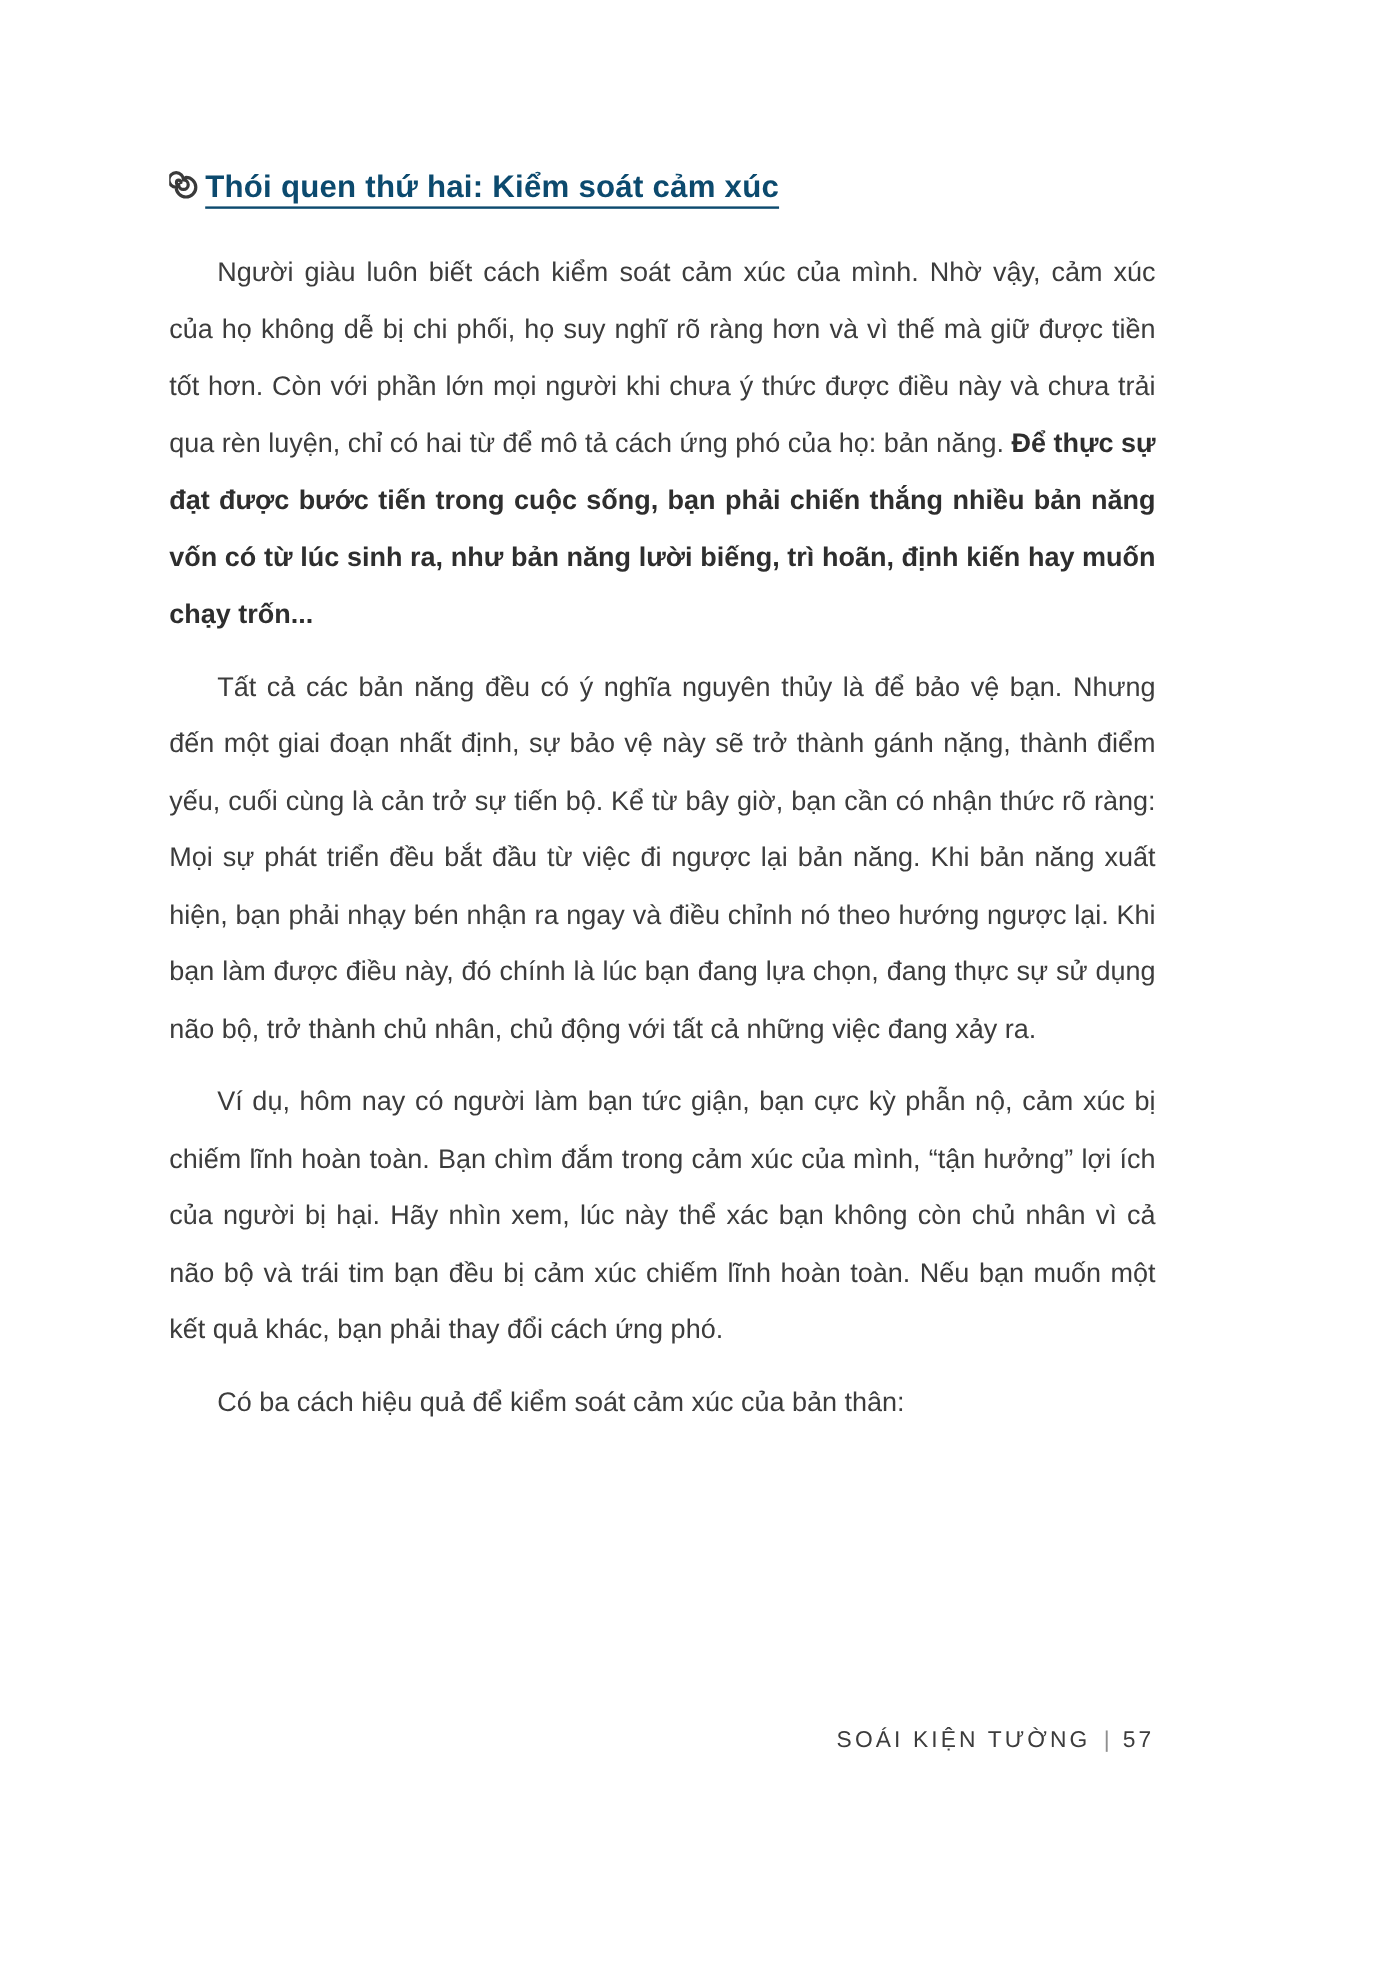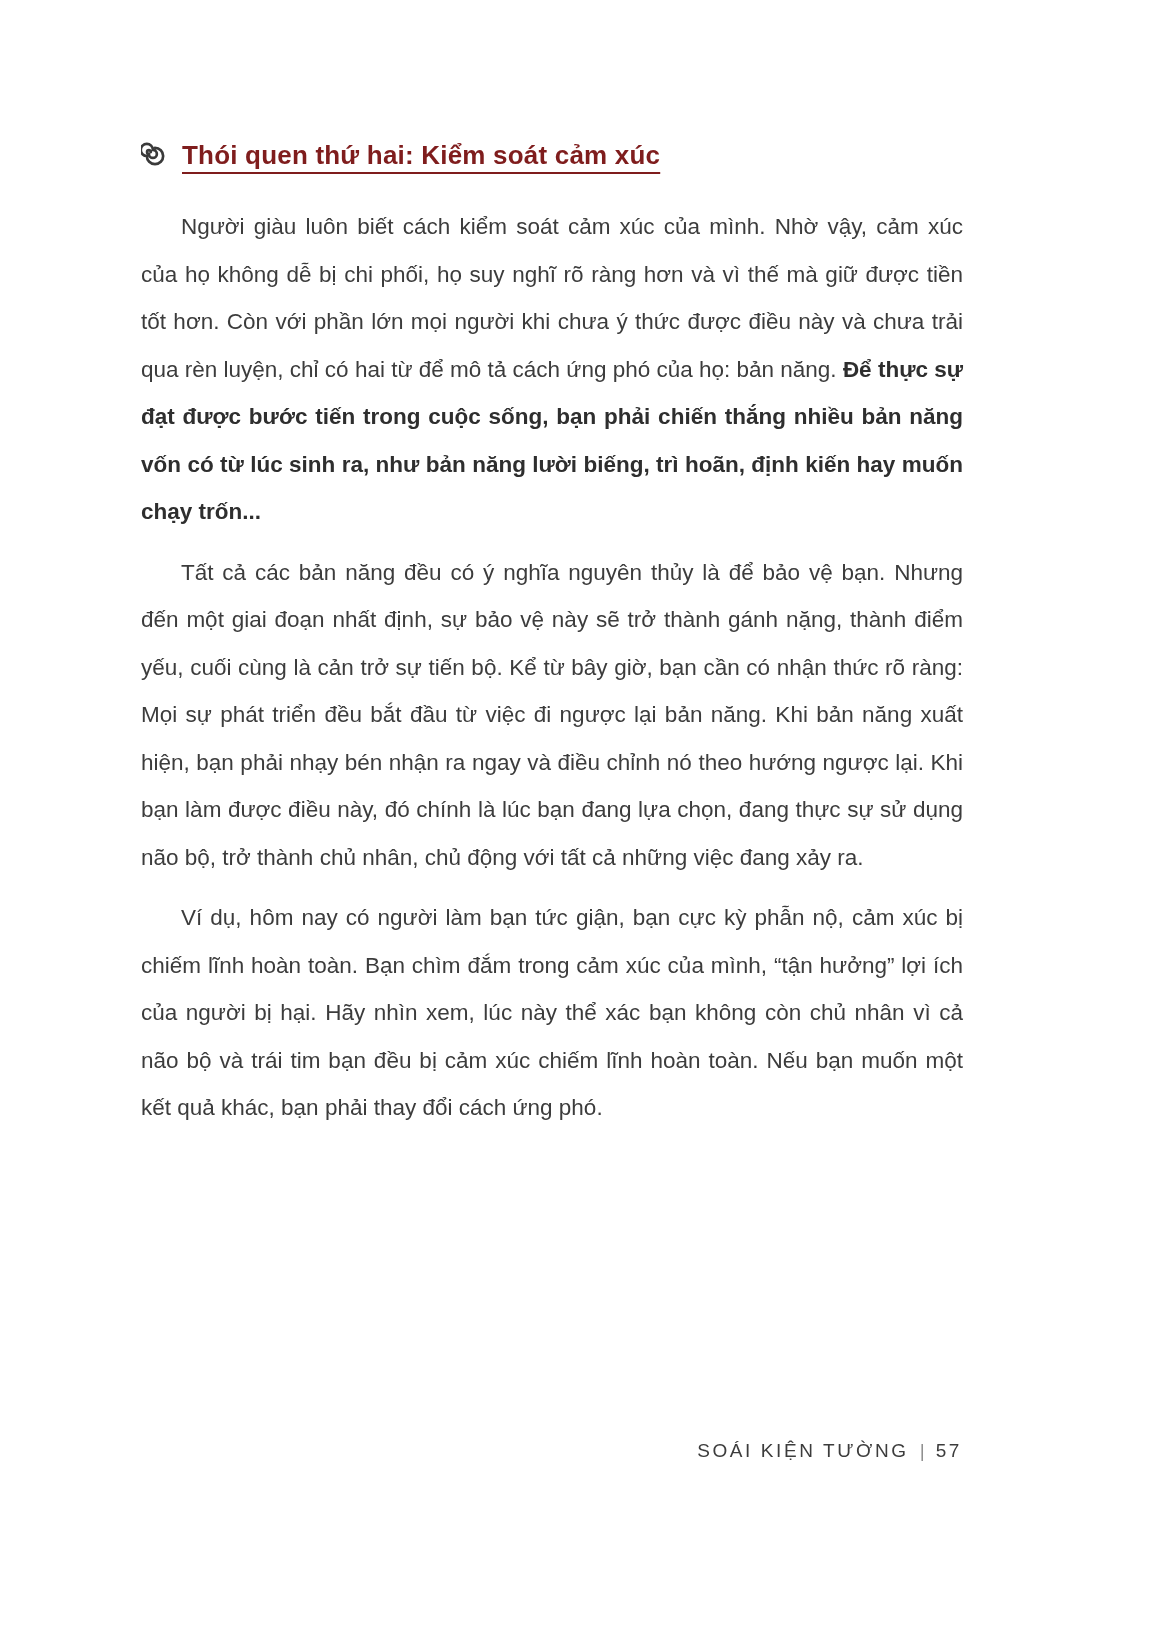--- a/index.html
+++ b/index.html
@@ -18,25 +18,25 @@
   }
   .content {
     position: absolute;
     left: 141px;
     top: 140px;
     width: 822px;
   }
   .heading {
     display: flex;
     align-items: center;
-    gap: 13px;
+    gap: 2px;
     margin: 0 0 32px 0;
     font-size: 26px;
     font-weight: 700;
-    color: #7f1d1d;
+    color: #0c4a6e;
   }
   .heading-icon {
     flex: 0 0 auto;
     width: 28px;
     height: 28px;
     display: inline-flex;
     align-items: center;
     justify-content: center;
   }
   .heading-text {
@@ -93,20 +93,21 @@
       <span class="heading-text">Thói quen thứ hai: Kiểm soát cảm xúc</span>
     </h1>
 
     <div class="body-text">
       <p><span>Người giàu luôn biết cách kiểm soát cảm xúc của mình. Nhờ vậy, cảm xúc của họ không dễ bị chi phối, họ suy nghĩ rõ ràng hơn và vì thế mà giữ được tiền tốt hơn. Còn với phần lớn mọi người khi chưa ý thức được điều này và chưa trải qua rèn luyện, chỉ có hai từ để mô tả cách ứng phó của họ: bản năng. </span><strong>Để thực sự đạt được bước tiến trong cuộc sống, bạn phải chiến thắng nhiều bản năng vốn có từ lúc sinh ra, như bản năng lười biếng, trì hoãn, định kiến hay muốn chạy trốn...</strong></p>
 
       <p>Tất cả các bản năng đều có ý nghĩa nguyên thủy là để bảo vệ bạn. Nhưng đến một giai đoạn nhất định, sự bảo vệ này sẽ trở thành gánh nặng, thành điểm yếu, cuối cùng là cản trở sự tiến bộ. Kể từ bây giờ, bạn cần có nhận thức rõ ràng: Mọi sự phát triển đều bắt đầu từ việc đi ngược lại bản năng. Khi bản năng xuất hiện, bạn phải nhạy bén nhận ra ngay và điều chỉnh nó theo hướng ngược lại. Khi bạn làm được điều này, đó chính là lúc bạn đang lựa chọn, đang thực sự sử dụng não bộ, trở thành chủ nhân, chủ động với tất cả những việc đang xảy ra.</p>
 
       <p>Ví dụ, hôm nay có người làm bạn tức giận, bạn cực kỳ phẫn nộ, cảm xúc bị chiếm lĩnh hoàn toàn. Bạn chìm đắm trong cảm xúc của mình, “tận hưởng” lợi ích của người bị hại. Hãy nhìn xem, lúc này thể xác bạn không còn chủ nhân vì cả não bộ và trái tim bạn đều bị cảm xúc chiếm lĩnh hoàn toàn. Nếu bạn muốn một kết quả khác, bạn phải thay đổi cách ứng phó.</p>
 
+      <p class="last">Có ba cách hiệu quả để kiểm soát cảm xúc của bản thân:</p>
     </div>
 
   </div>
 
   <div class="footer">
     <span>SOÁI KIỆN TƯỜNG</span><span class="sep">|</span><span>57</span>
   </div>
 </div>
 
 </body></html>

